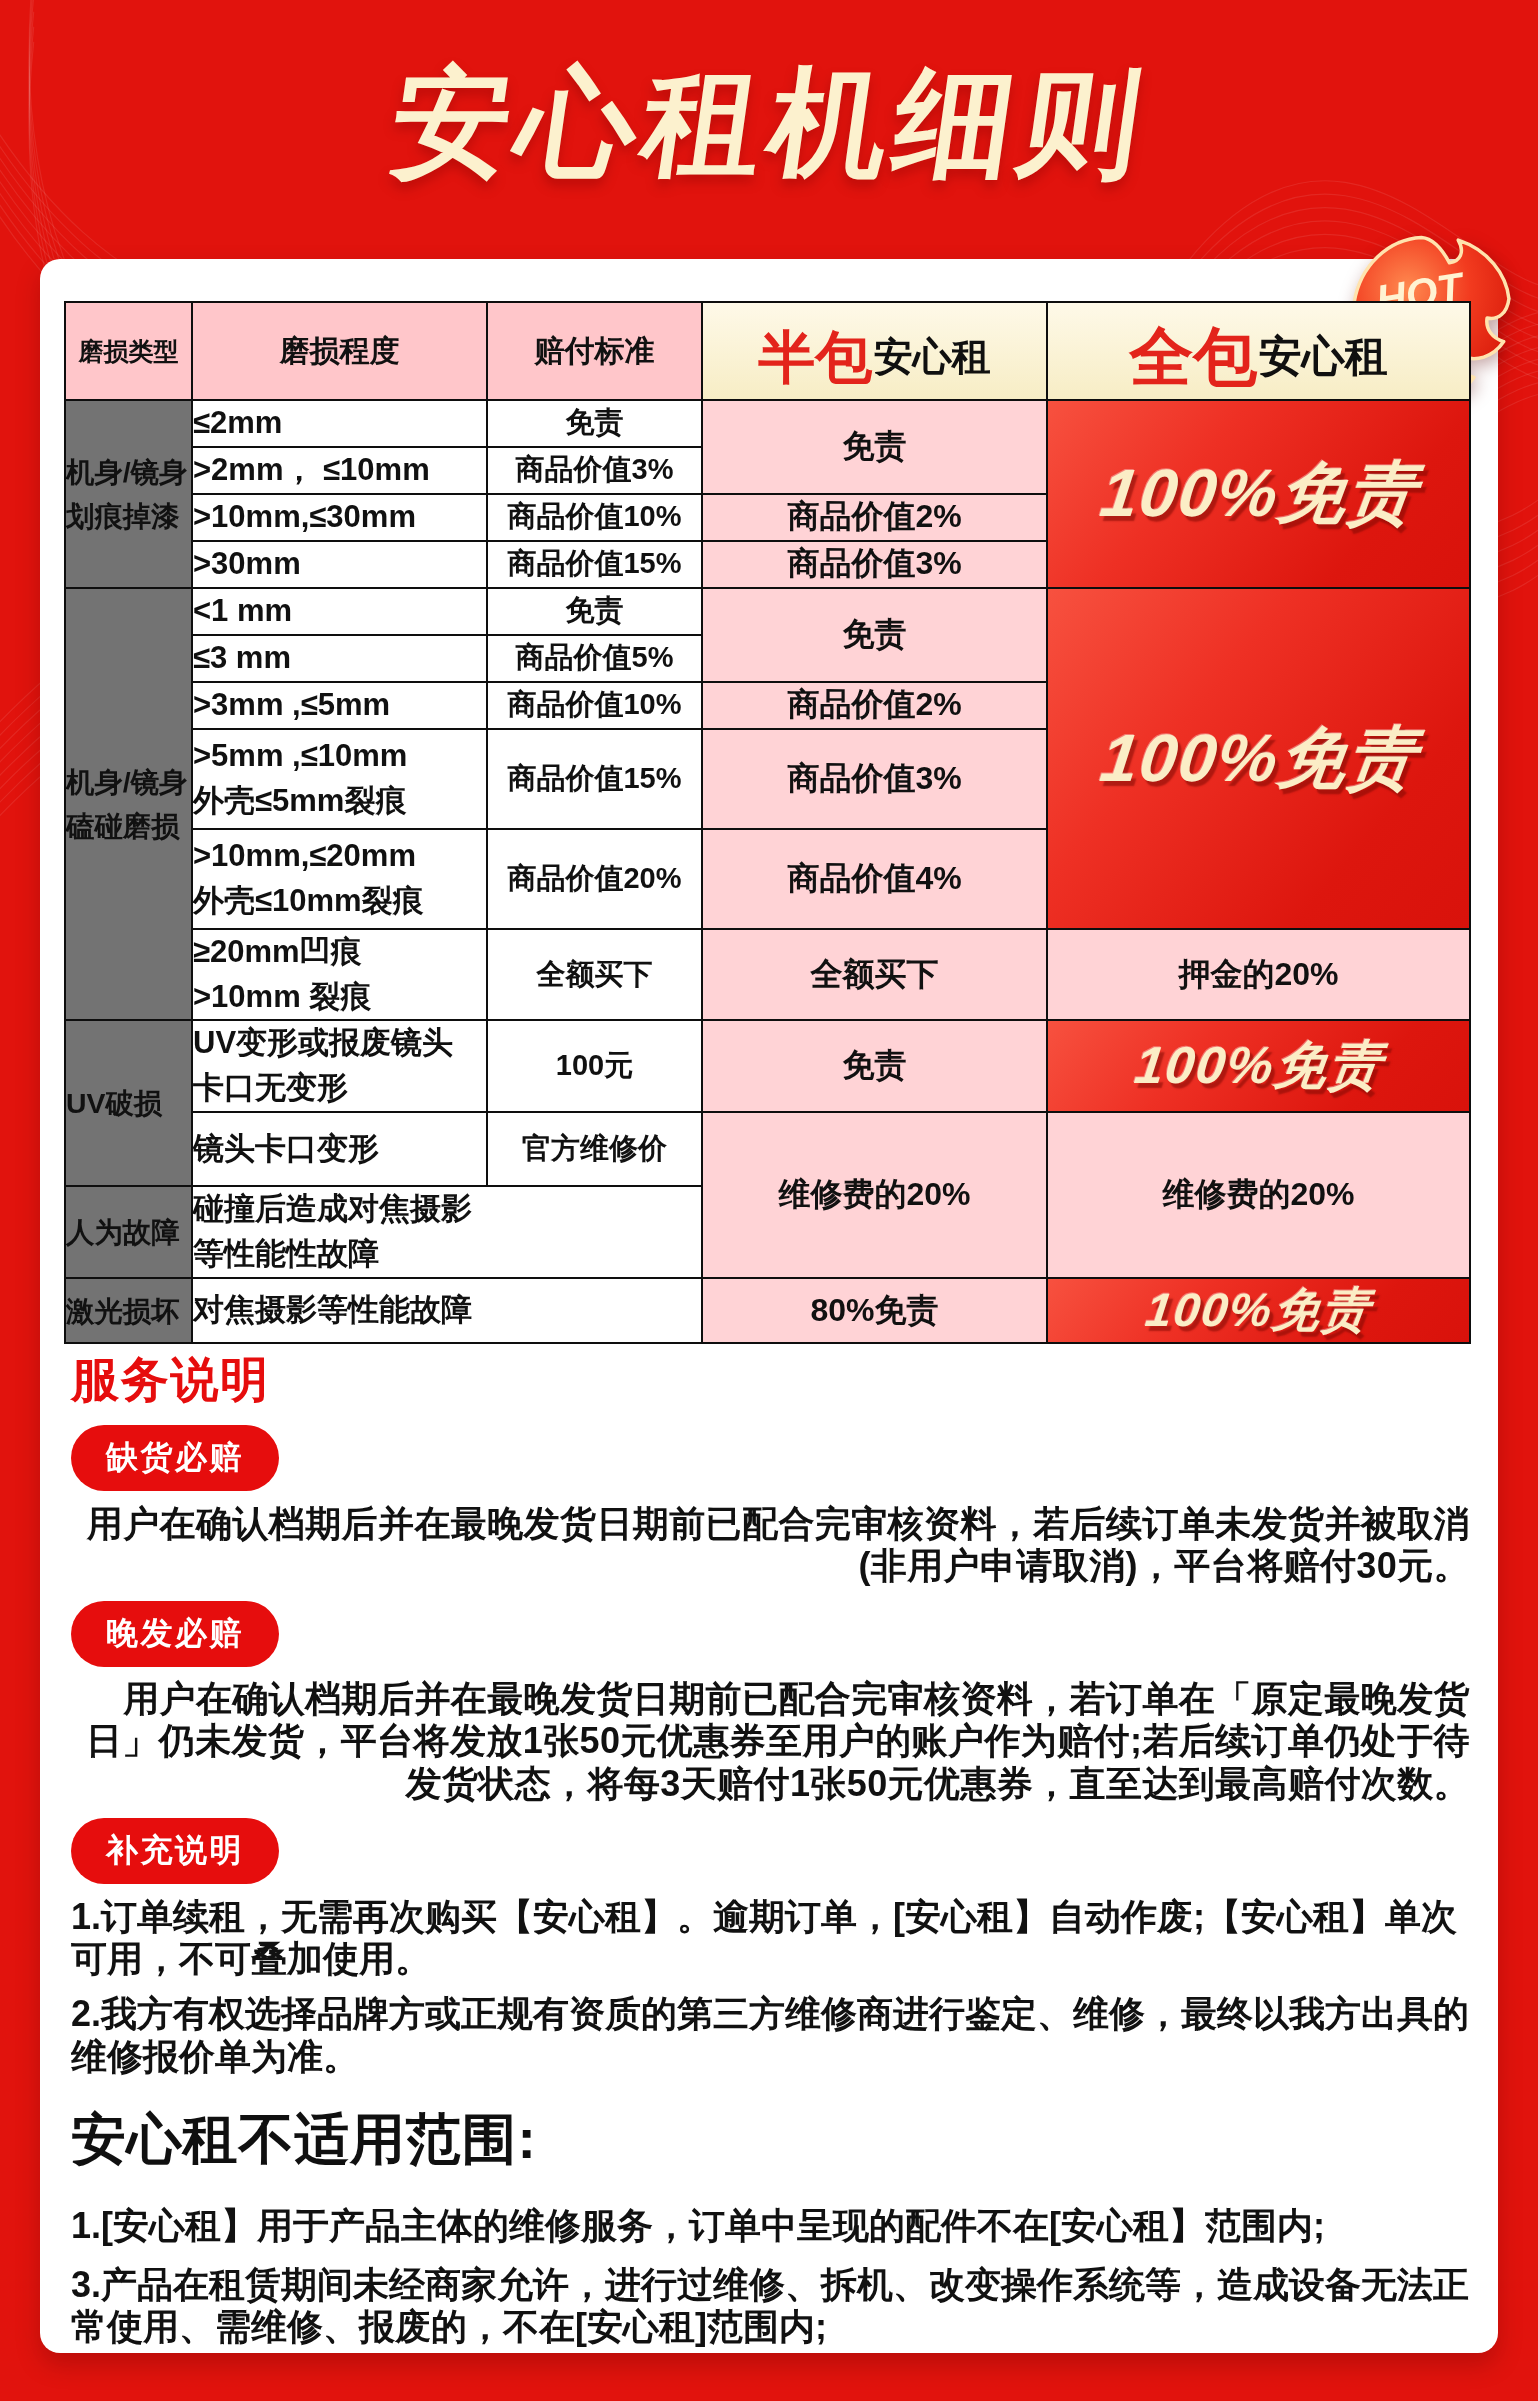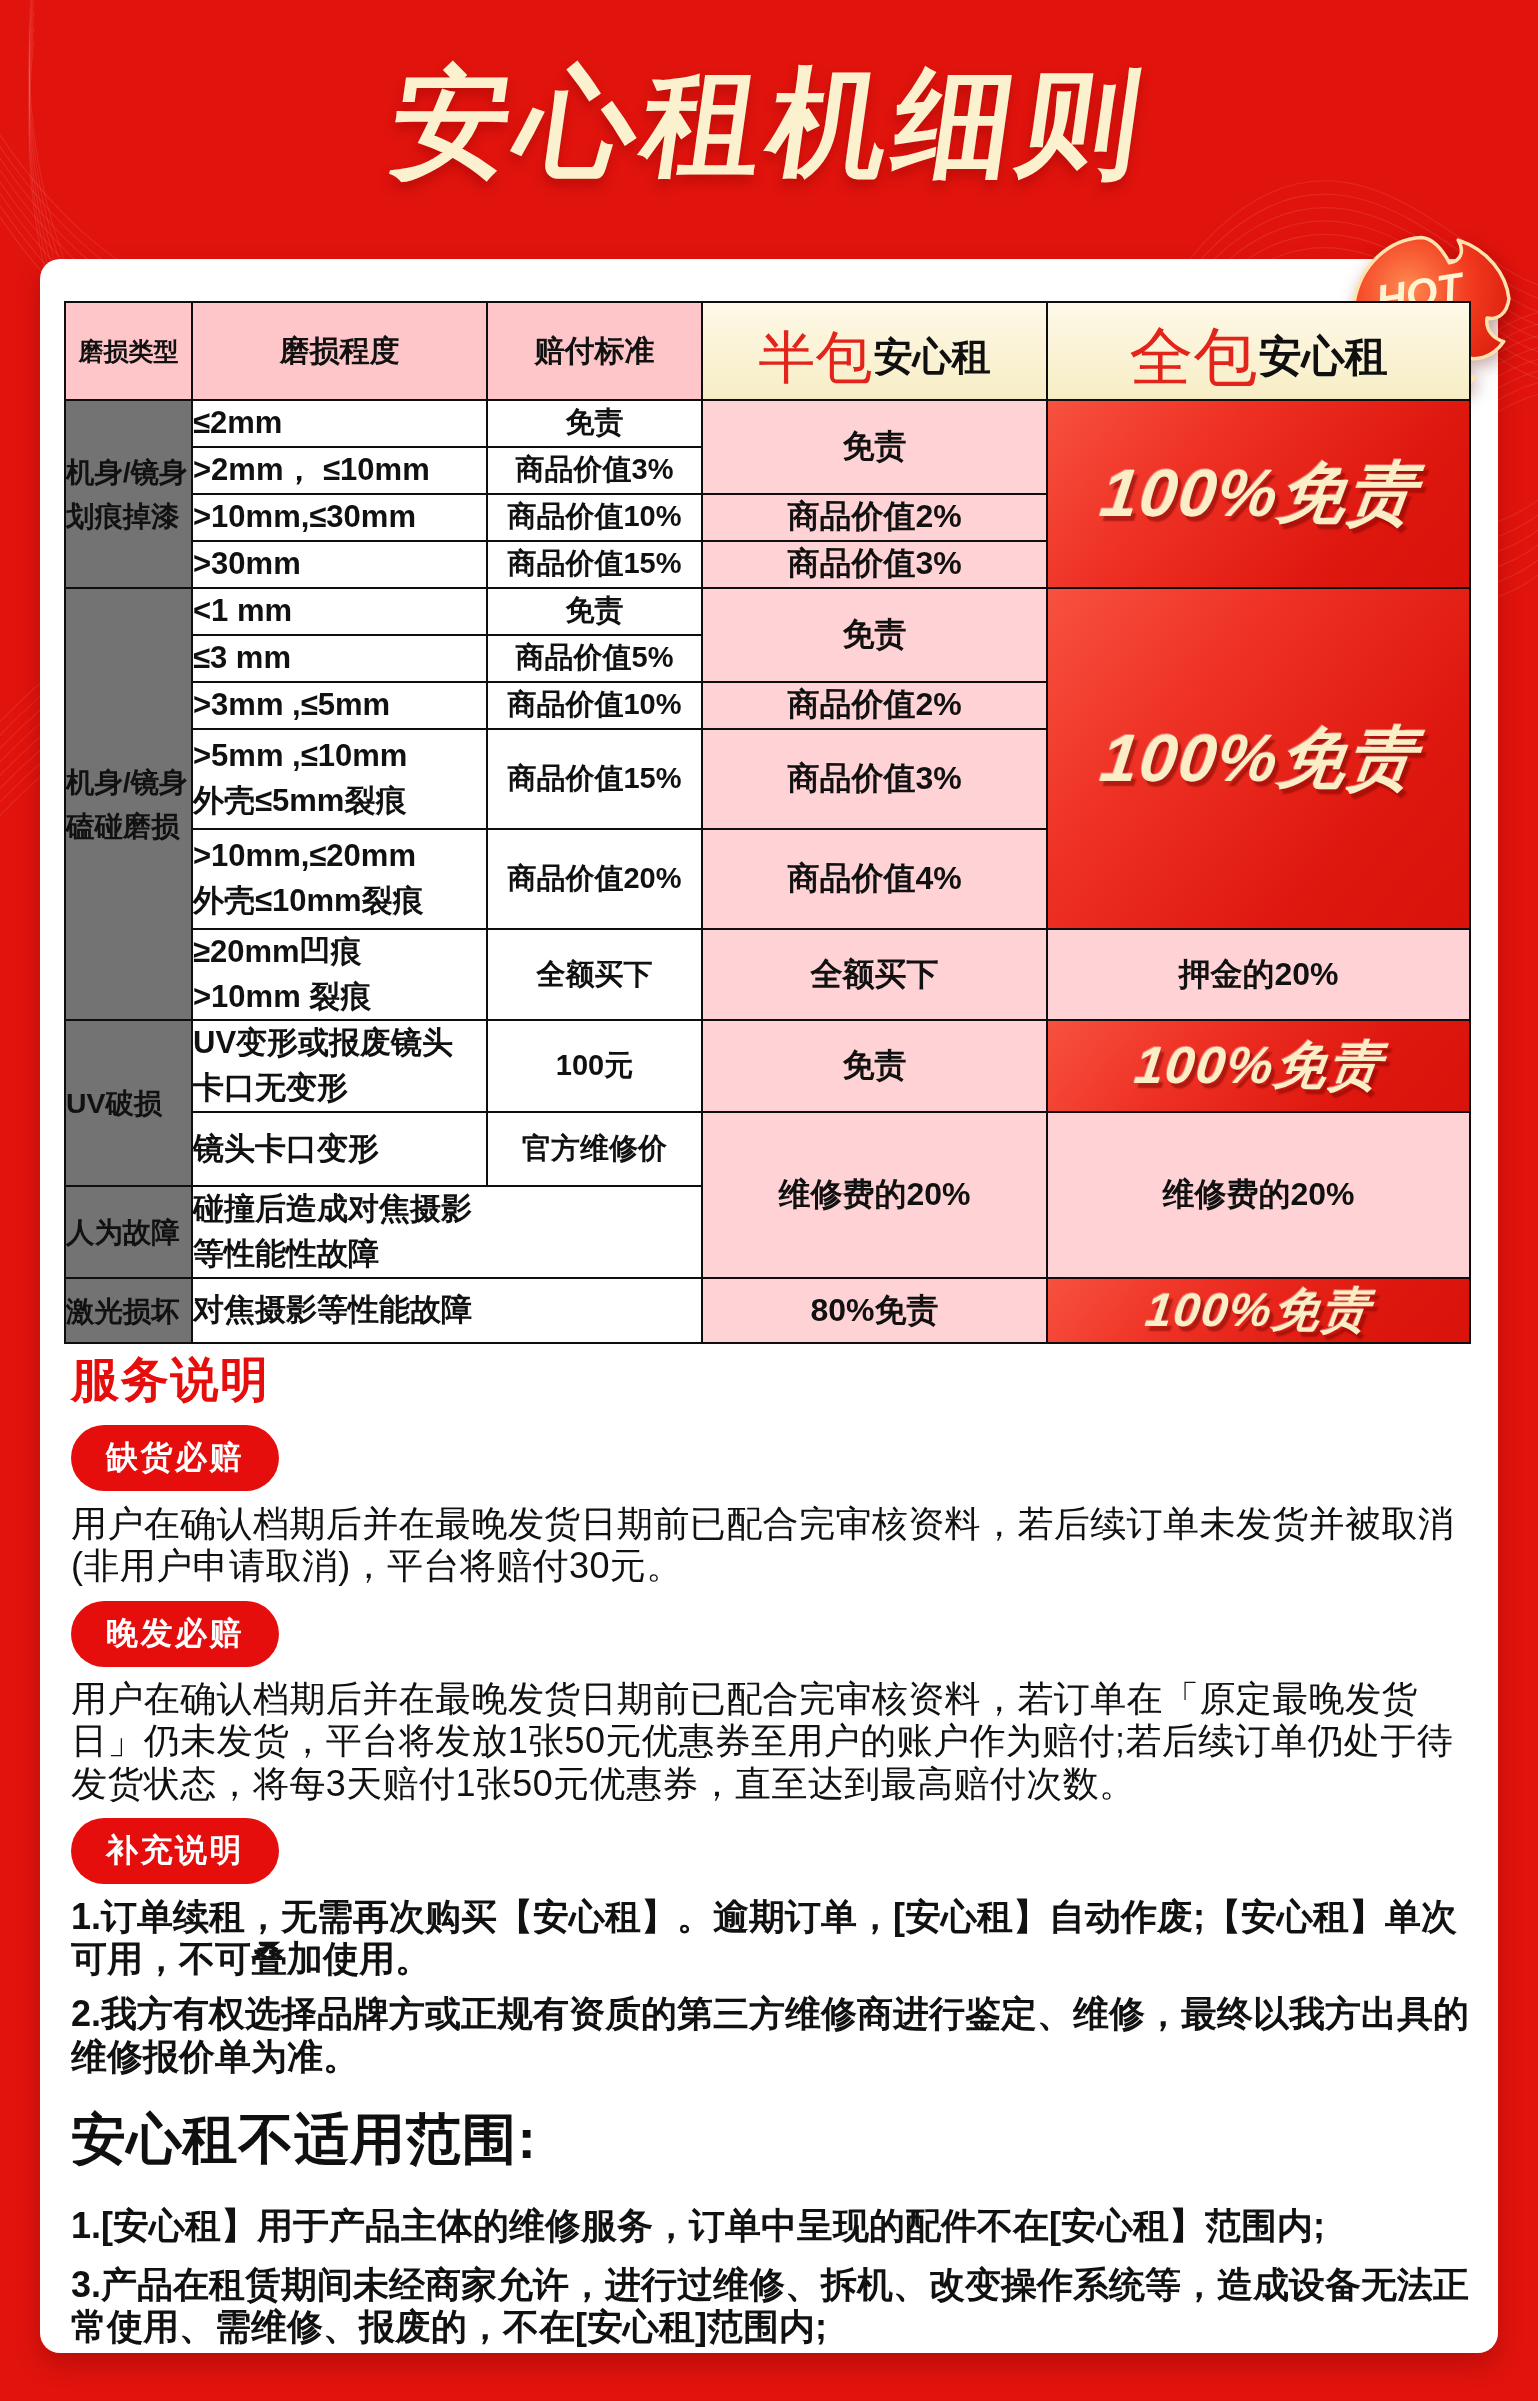--- a/index.html
+++ b/index.html
@@ -28,21 +28,21 @@
   .table-wrap{position:absolute;left:24px;top:42px;}
   table{border-collapse:collapse;table-layout:fixed;}
   td,th{border:2.5px solid #0e0e0e;padding:0;overflow:hidden;}
   tr.h117{height:98px}tr.h55{height:46px}tr.h53{height:44px}tr.h52{height:44px}
   tr.h119{height:100px}tr.h120{height:100px}tr.h100{height:84px}
   tr.h105{height:88px}tr.h88{height:74px}tr.h75{height:63px}
   th.ph{background:#FFC6CA;font-size:30px;font-weight:800;text-align:center;}
   th.ph.c1h{font-size:25px;}
   th.ch{background:linear-gradient(180deg,#FEF9E8 0%,#F7EDC5 100%);text-align:center;vertical-align:middle;}
   .plan{display:flex;align-items:center;justify-content:center;gap:1.7px;}
-  .plan .em{color:#E3241B;font-size:57px;font-weight:400;line-height:1;margin-top:12px;}
+  .plan .em{color:#E3241B;font-size:57px;font-weight:700;line-height:1;margin-top:12px;}
   .plan .rest{color:#101010;font-size:39px;font-weight:900;line-height:1;padding-top:11.7px;}
   .plan .em.big{font-size:64px;}
   .plan .rest.big2{font-size:43px;}
   td.group{background:#737373;text-align:left;font-size:28.4px;font-weight:800;line-height:1.55;vertical-align:middle;}
   td.deg{background:#fff;text-align:left;font-size:31px;font-weight:600;line-height:1.45;vertical-align:middle;}
   td.std{background:#fff;text-align:center;font-size:29px;font-weight:600;vertical-align:middle;}
   td.pinkc{background:#FFD3D6;text-align:center;font-size:32px;font-weight:800;vertical-align:middle;}
   td.redc{
     background:linear-gradient(130deg,#F7513F 0%,#EE3024 35%,#DD160E 75%,#D9120B 100%);
     text-align:center;vertical-align:middle;
@@ -59,21 +59,21 @@
   
   .hot-badge{position:absolute;right:-15px;top:-32px;width:176px;height:188px;filter:drop-shadow(3.3px 6.7px 8.4px rgba(90,0,0,.35));}
   
   .content{position:absolute;left:31px;top:1089px;width:1399px;}
   .svc-h{margin:0 0 13.4px;font-size:48px;font-weight:700;color:#E60D0D;letter-spacing:1.7px;}
   .badge{
     display:inline-block;background:#E60D0D;color:#fff;
     font-size:32px;font-weight:800;letter-spacing:2.5px;
     padding:11px 35px;border-radius:40px;margin:0 0 11.7px;
   }
-  .svc-p{margin:0 0 13.4px;font-size:36px;font-weight:400;line-height:1.17;letter-spacing:0.4px;}
+  .svc-p{margin:0 0 13.4px;font-size:36px;font-weight:700;line-height:1.17;letter-spacing:0.4px;text-align:right;}
   .supp-line{margin:0 0 13.4px;font-size:36px;font-weight:600;line-height:1.17;}
   .supp-line.last{margin-bottom:25px;}
   .scope-h{margin:3.3px 0 28.4px;font-size:55px;font-weight:900;color:#101010;letter-spacing:0.8px;}
   .scope-item{margin:0 0 16.7px;font-size:36px;font-weight:600;line-height:1.17;}
 </style>
 </head>
 <body>
 
 <div class="page">
 

